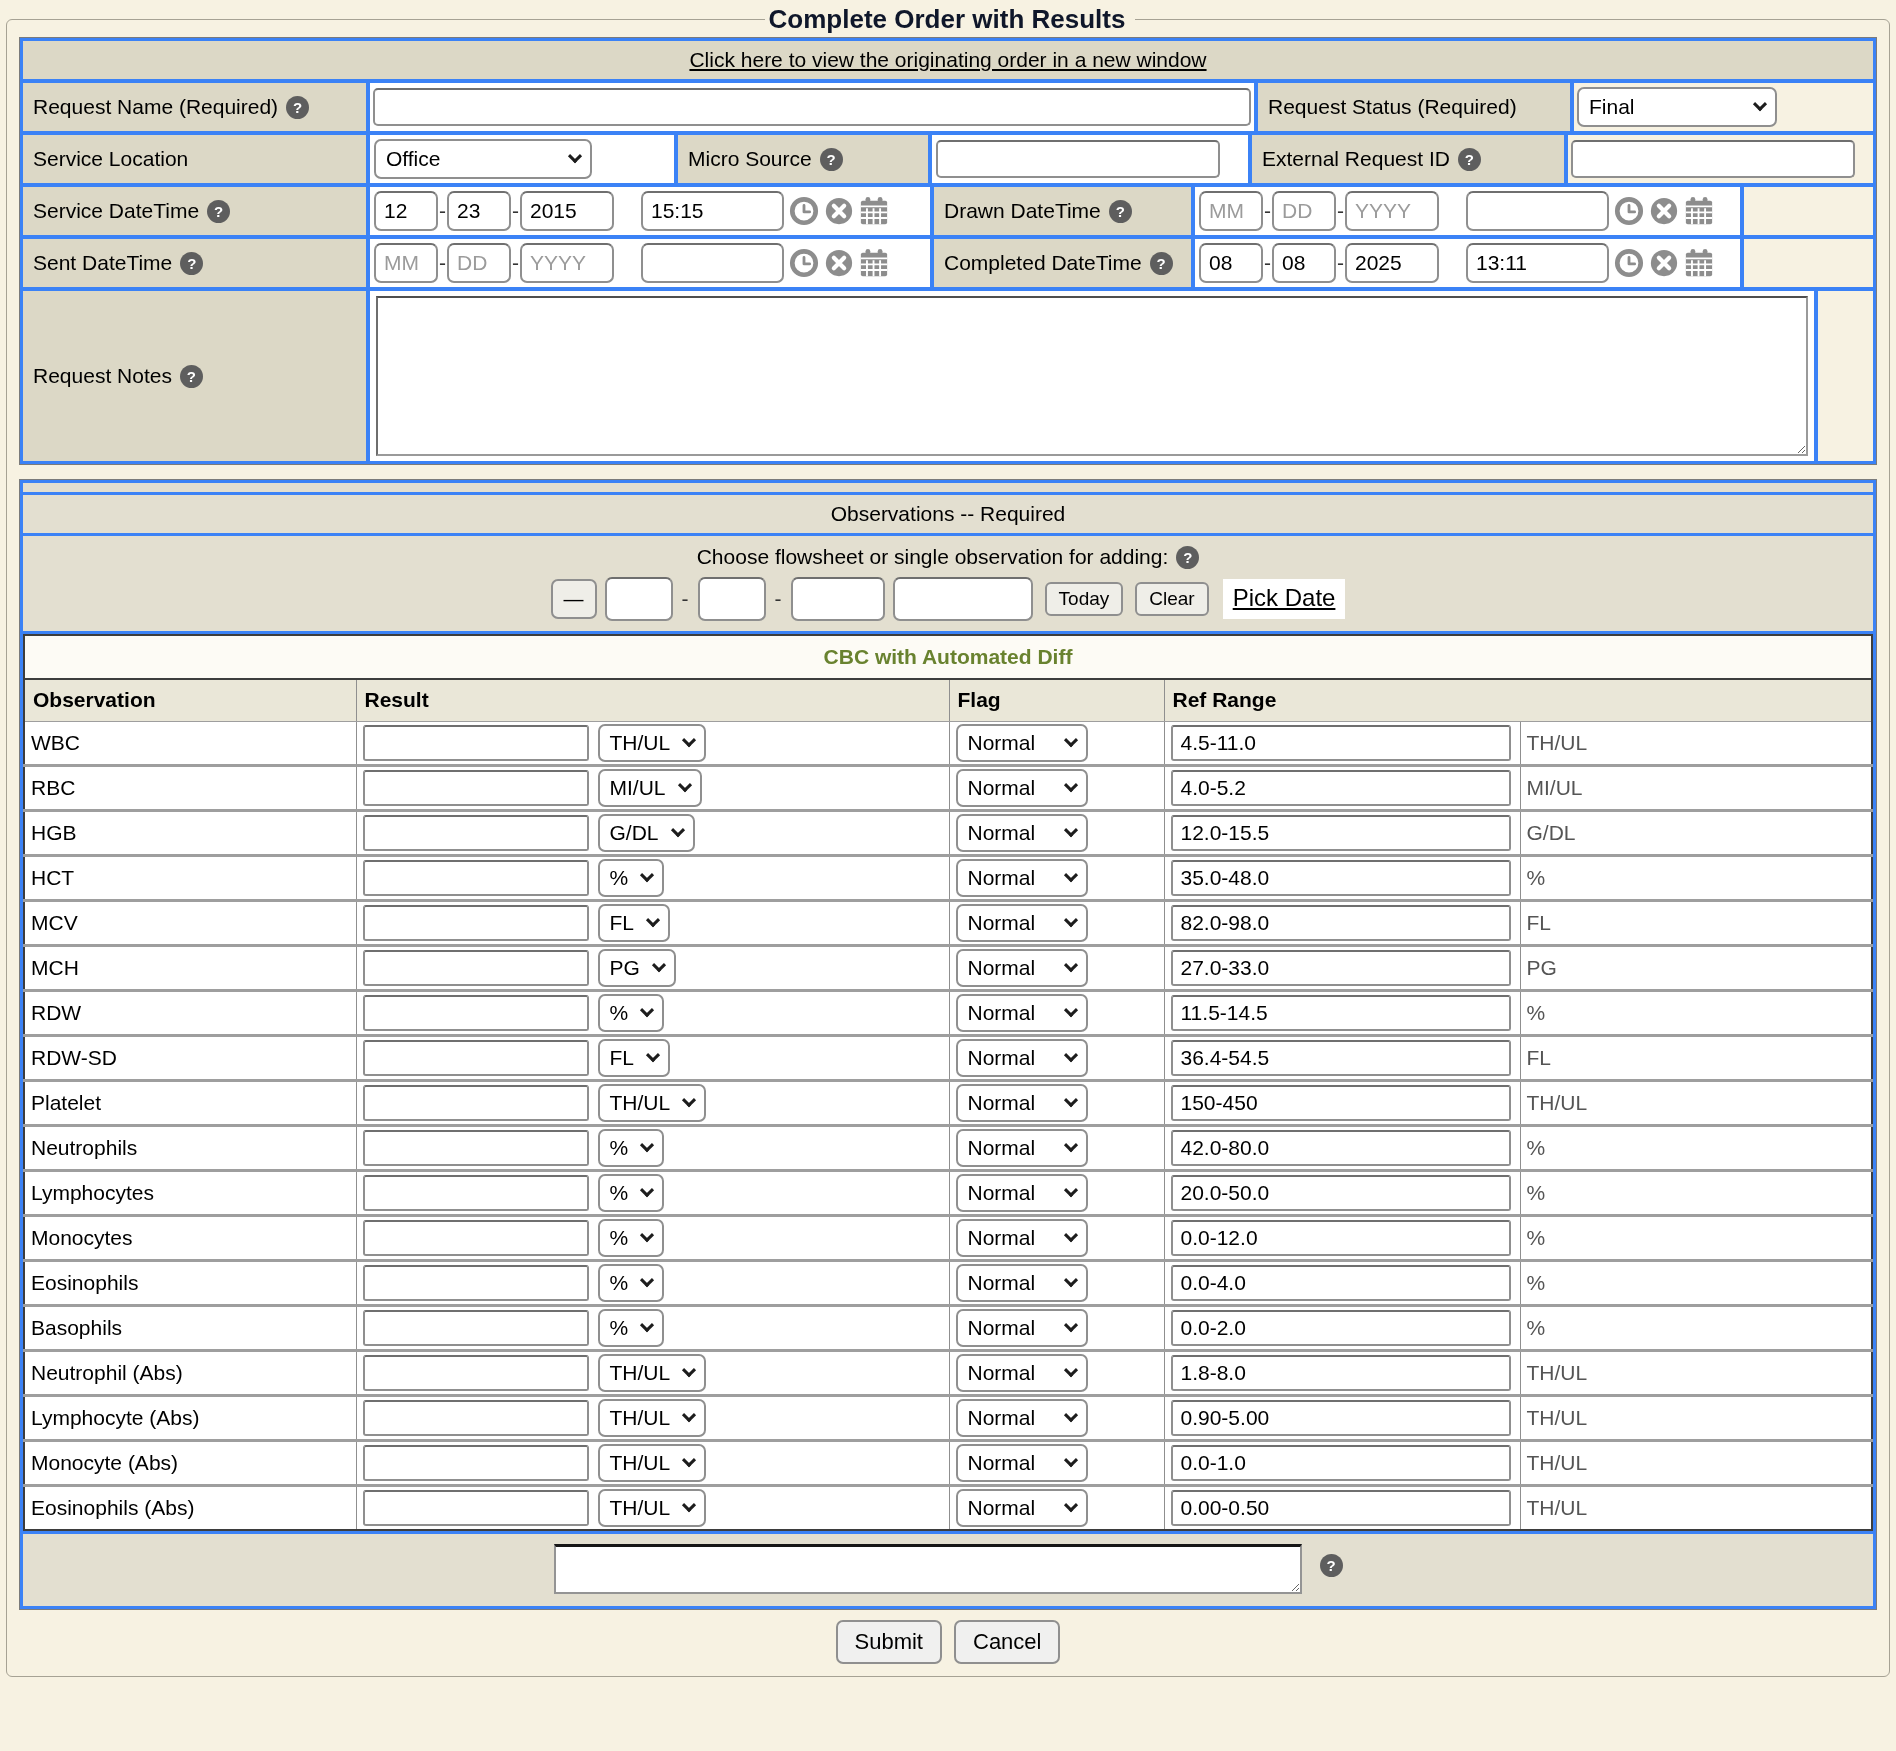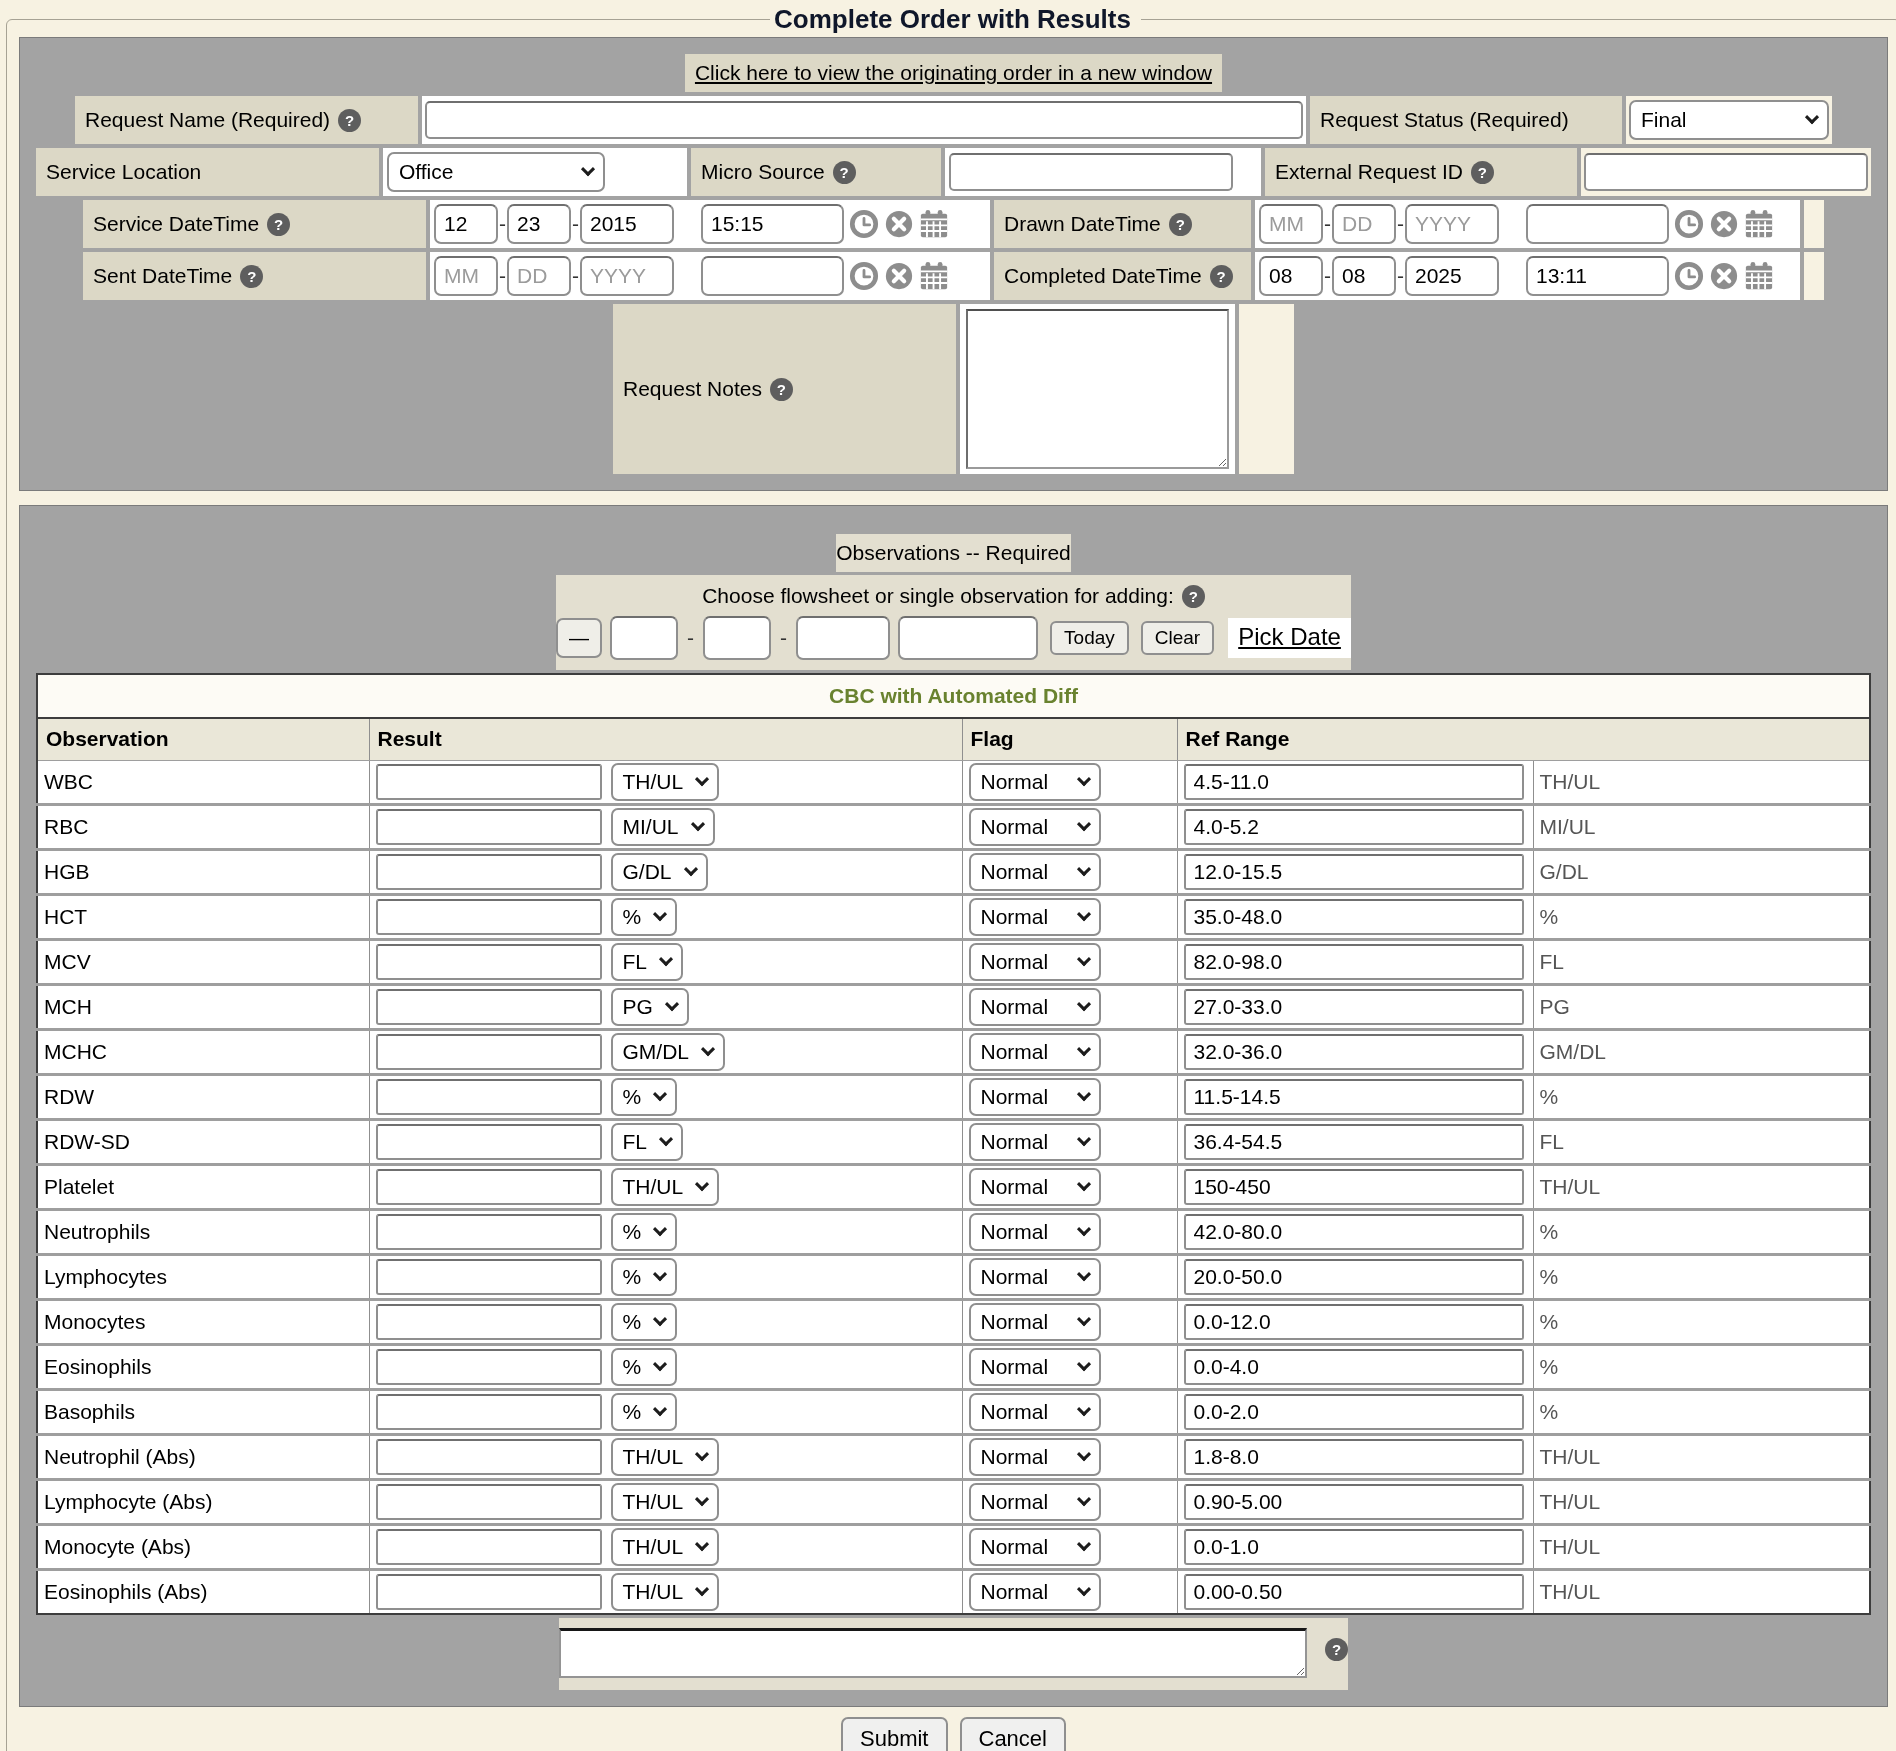--- a/index.html
+++ b/index.html
@@ -5,21 +5,21 @@
   * { box-sizing:border-box; margin:0; padding:0; }
   html,body { background:#F7F2E2; }
   body {
     width:1896px; min-height:1751px;
     font-family:"Liberation Sans", sans-serif; color:#000;
   }
   .frame { margin:4px 6px 0; border:1px solid #A6A294; border-radius:6px; padding:0 12px 12px; }
   .frame > legend { font-size:26px; font-weight:bold; color:#0f172a; padding:0 10px 0 4px; margin-left:2px;text-align:center; }
 
   
-  .info-box, .obs-box { border:1px solid #7B7B7B; background:#a3a3a3; padding:16px;align-items:center; }
+  .info-box, .obs-box { border:1px solid #7B7B7B; background:#3b82f6; padding:3px; }
   .info-box { display:flex; flex-direction:column; gap:4px; margin-top:2px; }
   .irow { display:flex; gap:4px; }
   .cell { display:flex; align-items:center; padding:0 10px; min-height:48px; font-size:21px; }
   .beige { background:#DCD8C6; }
   .white { background:#FFFFFF; }
   .cream { background:#F7F2E2; }
   .linkrow { flex:1; justify-content:center; min-height:38px; background:#DCD8C6; }
   .order-link { color:#000; font-size:21px; text-decoration:underline; cursor:pointer; }
 
   .w-label { width:343px; }
@@ -412,33 +412,20 @@
                 <i class="chev"></i>
               </span></td>
             <td class="c-flag"><span class="sel sel-flag">
                 <span>Normal</span>
                 <i class="chev"></i>
               </span></td>
             <td class="c-refin"><input class="txt ref-input" value="27.0-33.0" style=""></td>
             <td class="c-unit">PG</td>
           </tr>
           <tr>
-            <td class="c-obs"><span>MCHC</span></td>
-            <td class="c-res"><input class="txt res-input" value="" style=""><span class="sel">
-                <span>GM/DL</span>
-                <i class="chev"></i>
-              </span></td>
-            <td class="c-flag"><span class="sel sel-flag">
-                <span>Normal</span>
-                <i class="chev"></i>
-              </span></td>
-            <td class="c-refin"><input class="txt ref-input" value="32.0-36.0" style=""></td>
-            <td class="c-unit">GM/DL</td>
-          </tr>
-          <tr>
             <td class="c-obs"><span>RDW</span></td>
             <td class="c-res"><input class="txt res-input" value="" style=""><span class="sel">
                 <span>%</span>
                 <i class="chev"></i>
               </span></td>
             <td class="c-flag"><span class="sel sel-flag">
                 <span>Normal</span>
                 <i class="chev"></i>
               </span></td>
             <td class="c-refin"><input class="txt ref-input" value="11.5-14.5" style=""></td>

